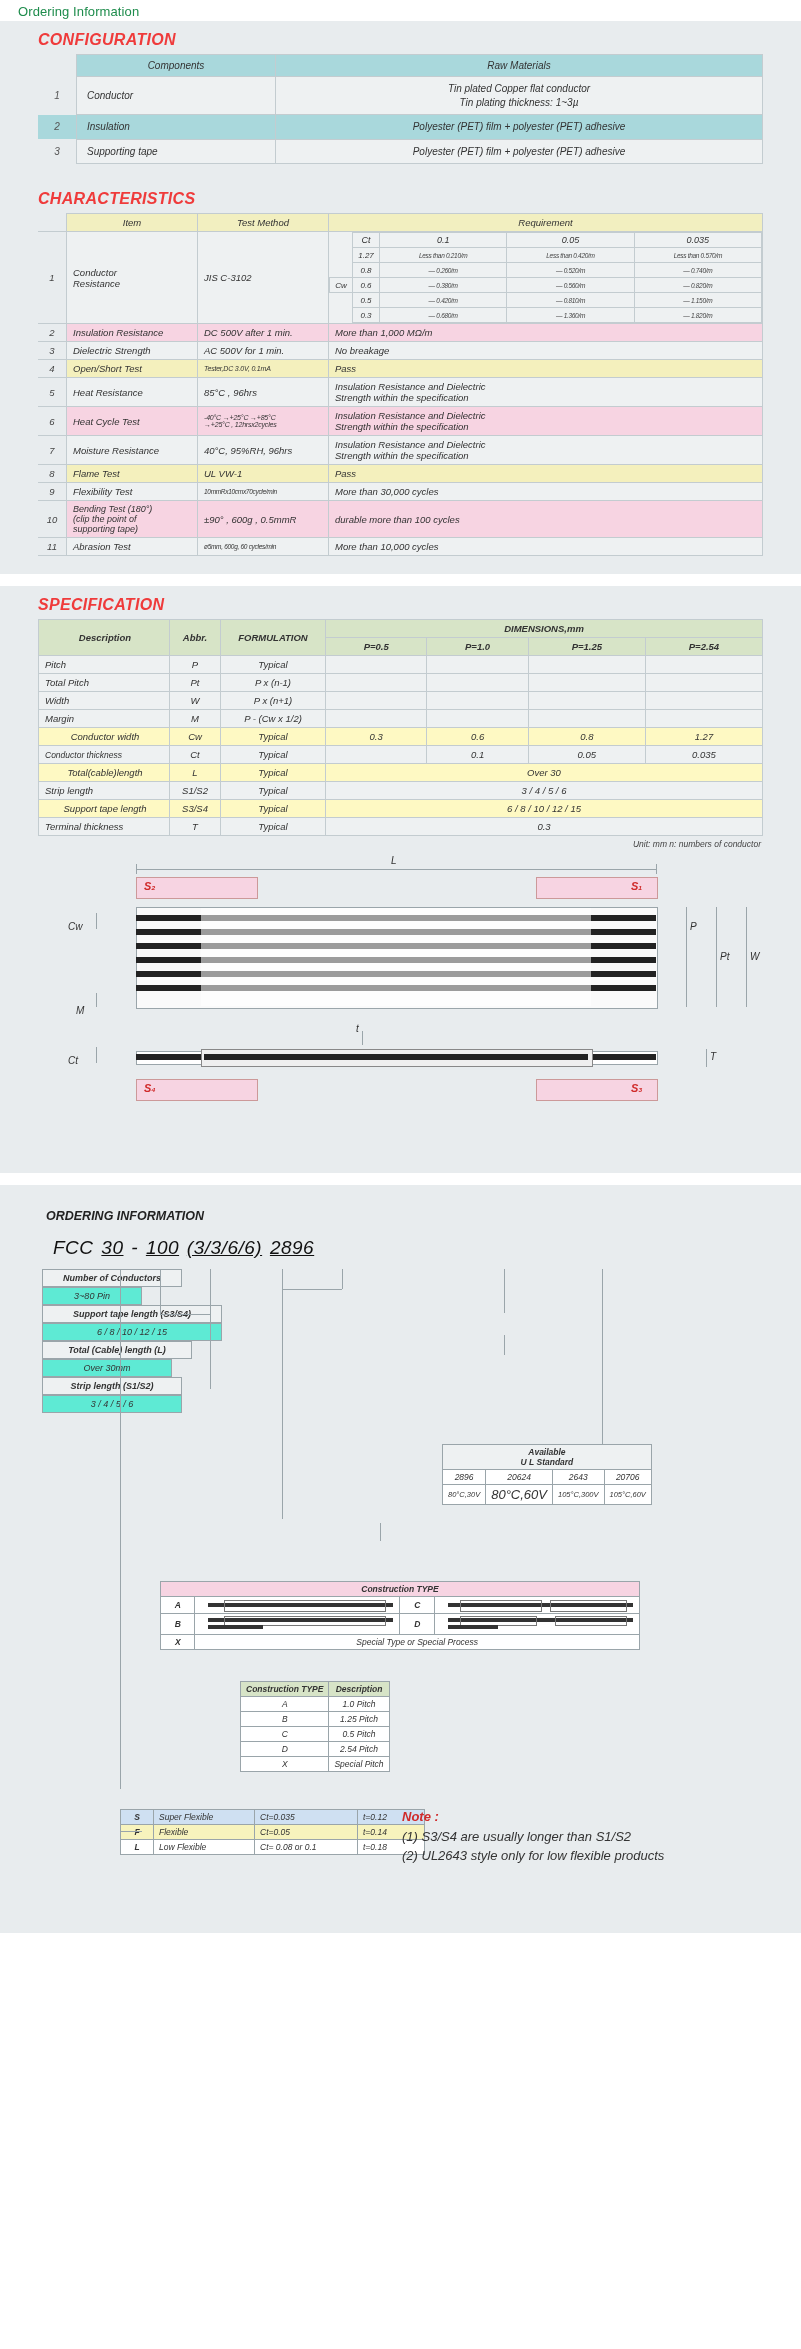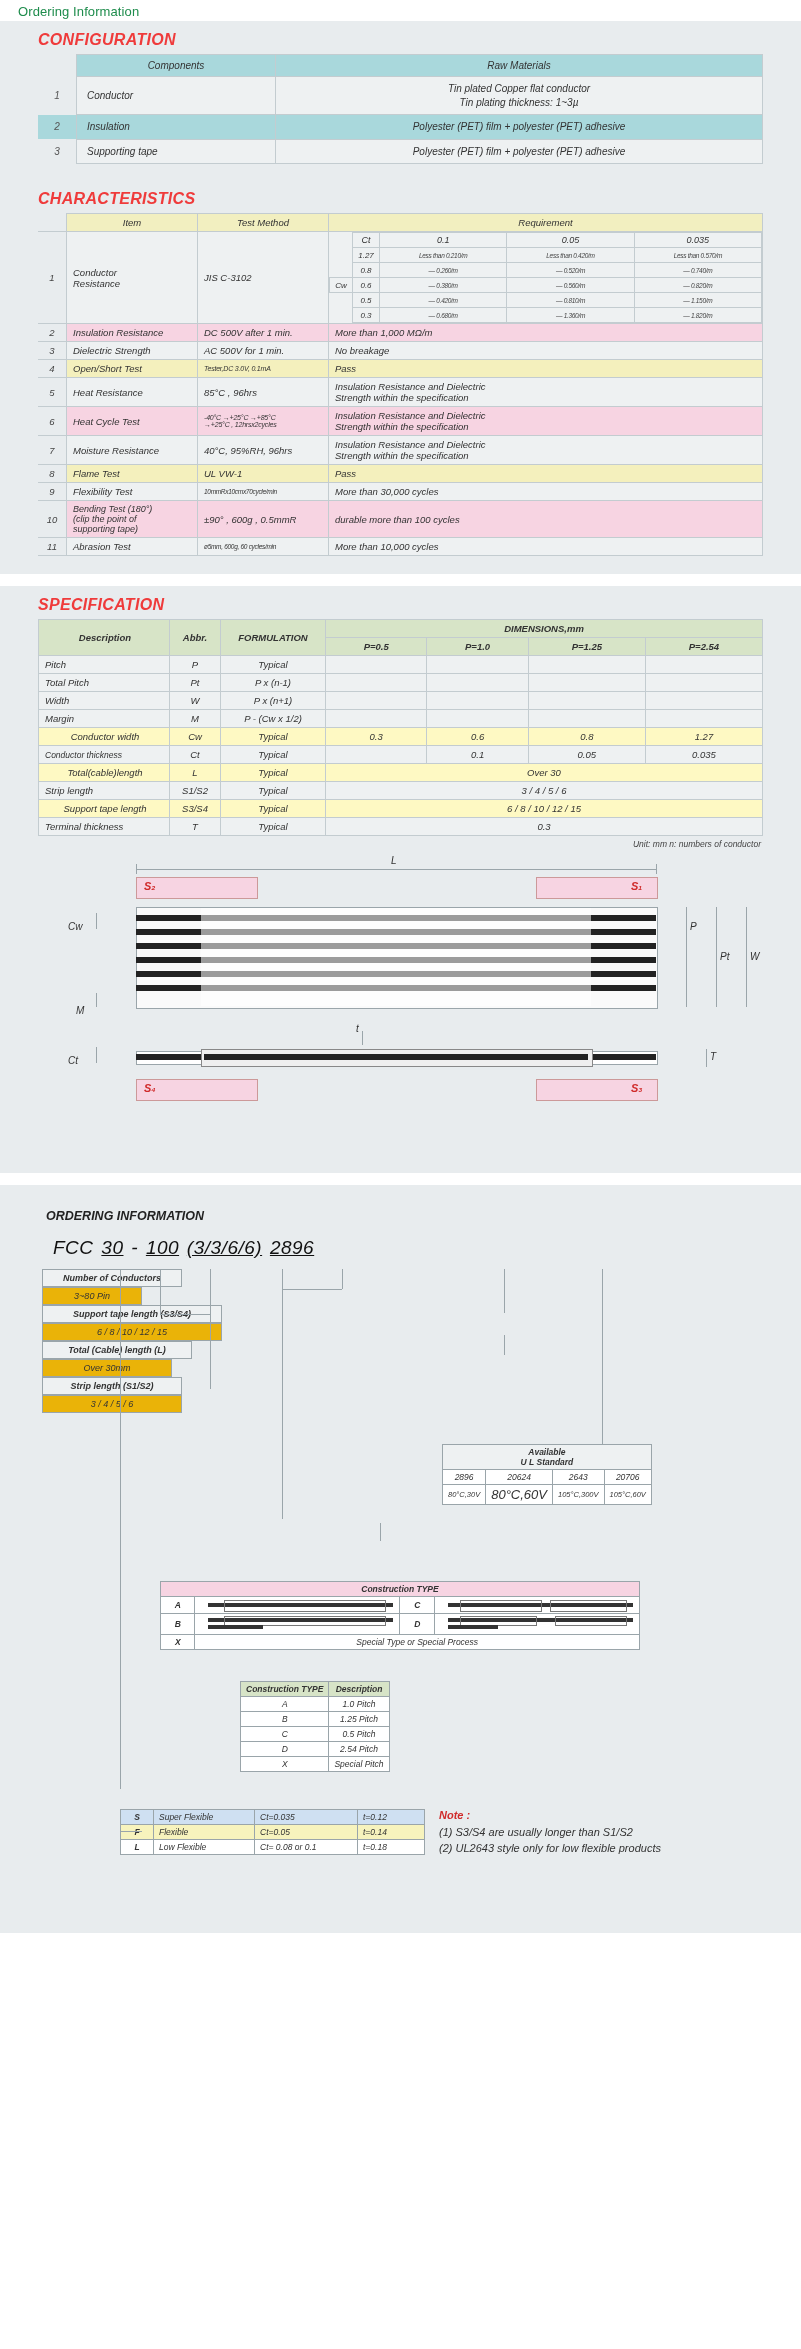--- a/index.html
+++ b/index.html
@@ -100,36 +100,36 @@
   .cond{position:absolute;background:#222;}
 
   
   .oi-wrap{margin:0 26px;}
   .oi-title{font-weight:bold;font-size:12.5px;color:#222;margin:14px 0 14px 4px;}
   .partno{font-size:19px;color:#111;margin:0 0 10px 10px;letter-spacing:.5px;}
   .partno span{padding:0 1px;}
   .u{text-decoration:underline;}
 
   .obox{
-    border:1px solid #9aa5aa;background:#eab308;
+    border:1px solid #9aa5aa;background:#5eead4;
     font-size:9px;text-align:center;padding:3px 6px;
     box-sizing:border-box;
   }
   .obox.h{background:#eef1f2;font-weight:bold;}
   .otbl{border-collapse:collapse;font-size:8.5px;background:#fff;}
   .otbl td,.otbl th{border:1px solid #9aa5aa;padding:2px 5px;text-align:center;}
   .otbl th{background:#eef1f2;font-weight:bold;}
 
   .oi-canvas{position:relative;height:640px;}
   .abs{position:absolute;border-radius:12px;}
   .vline{position:absolute;width:1px;background:#9aa5aa;}
   .hline{position:absolute;height:1px;background:#9aa5aa;}
 
   .ctype th{background:#f7d4e2;font-weight:bold;}
-  .note{font-size:11px;color:#333;line-height:1.5;margin-left:37px;}
+  .note{font-size:13px;color:#333;line-height:1.5;}
   .note .nt{color:#d02b2b;font-weight:bold;}
   .flexrow .s{background:#cfe0f2;}
   .flexrow .f{background:#f7f3bd;}
   .flexrow .l{background:#fff;}
   .sym{font-weight:bold;}
 </style>
 </head>
 <body>
 
 <div class="page">

